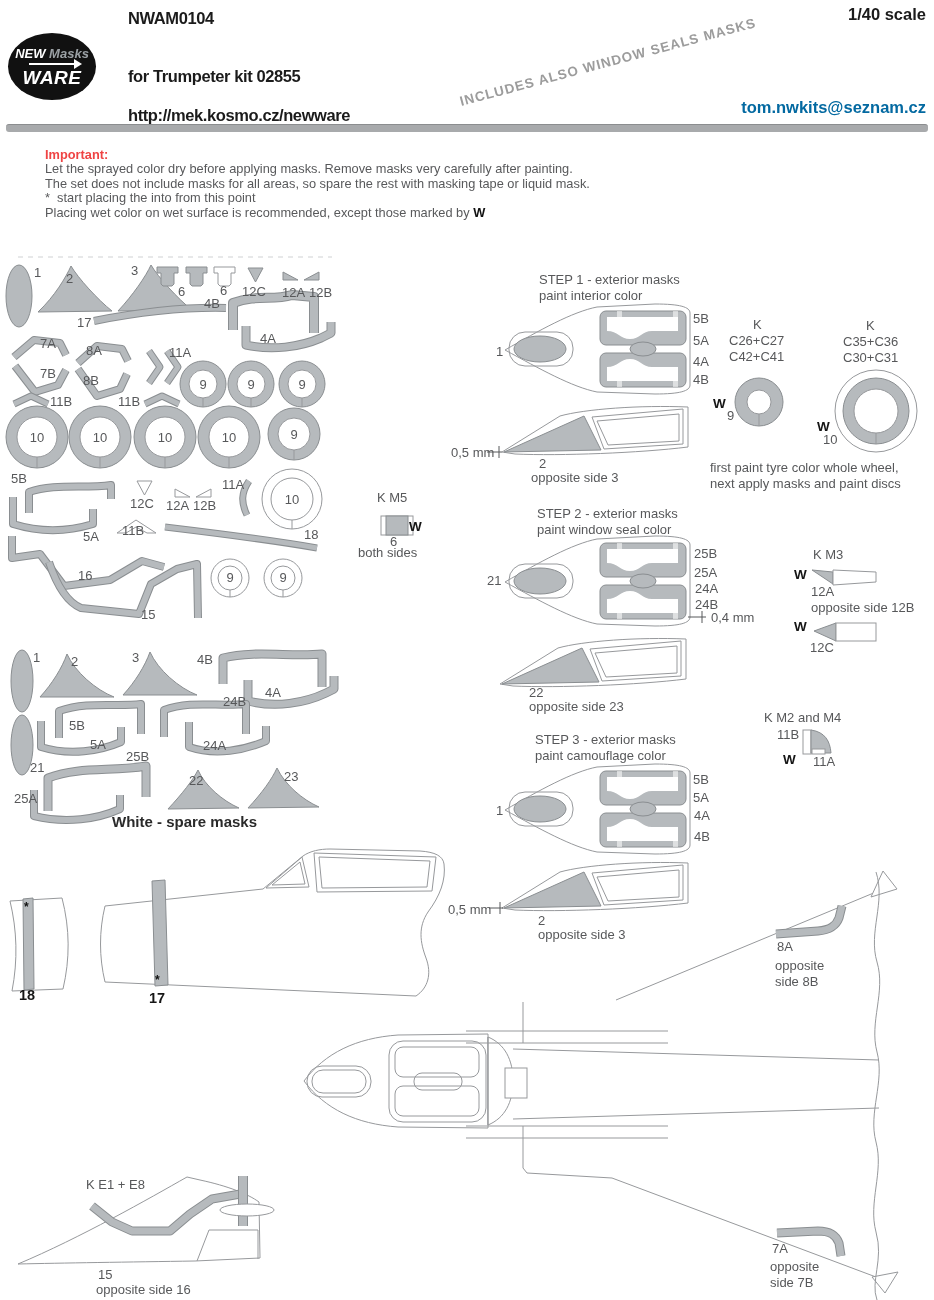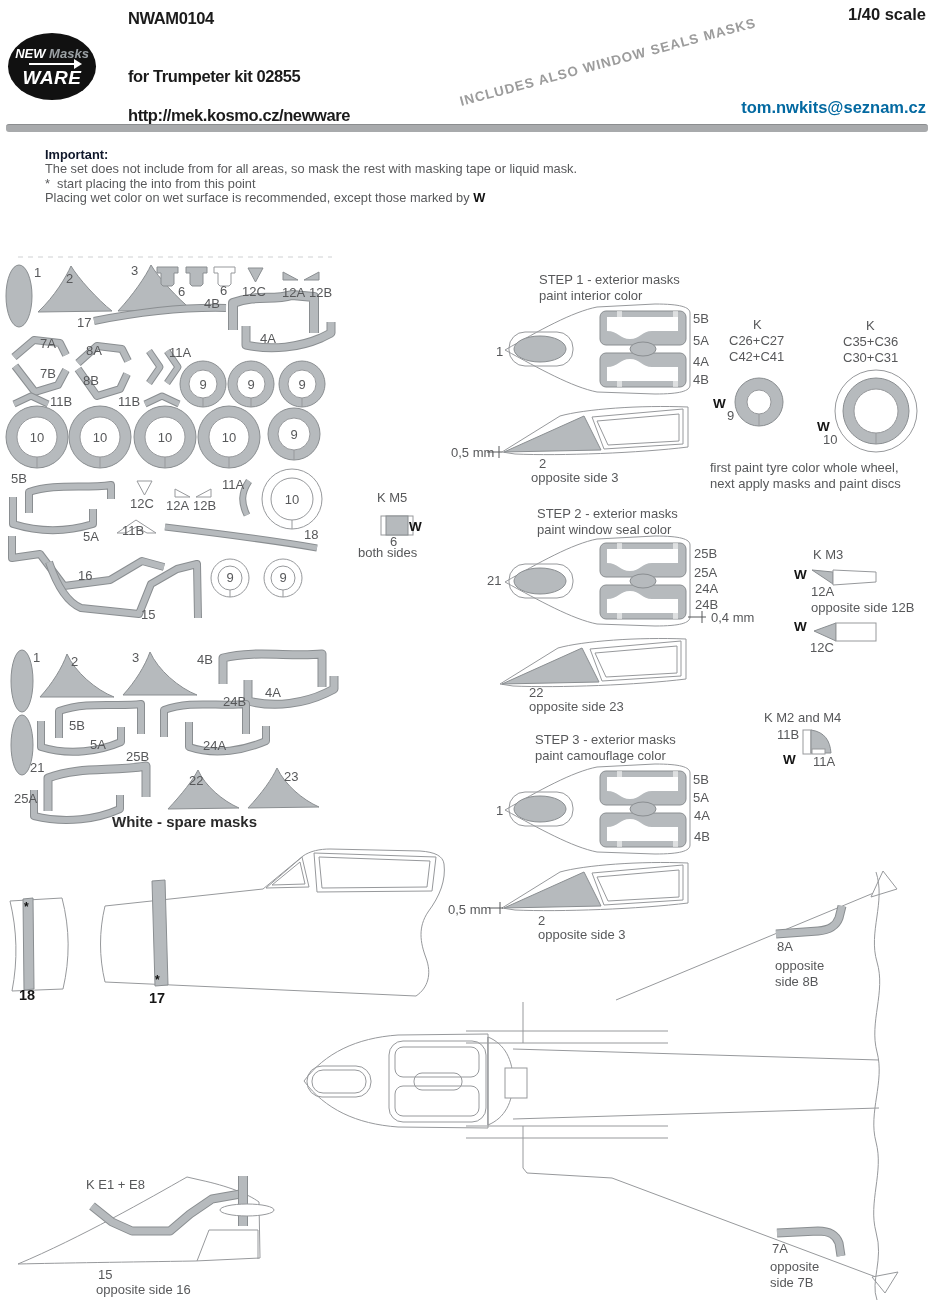--- a/index.html
+++ b/index.html
@@ -23,21 +23,21 @@
   .hurl{top:106px;}
   .hscale{position:absolute;right:8px;top:5px;font-weight:700;font-size:16.5px;color:#1b1b1b;}
   .hemail{position:absolute;right:8px;top:98px;font-weight:700;font-size:16.5px;color:#0369a1;}
   .hnote{position:absolute;left:462px;top:94px;width:370px;transform:rotate(-15deg);
         transform-origin:left bottom;color:#9c9c9c;font-weight:600;font-size:13.5px;
         letter-spacing:1px;white-space:nowrap;}
   .hrule{position:absolute;left:6px;right:6px;top:124px;height:7px;background:#a8aaac;
         border-top:1px solid #8b8d8f;border-radius:3px;}
   
   .instr{position:absolute;left:45px;top:147px;width:780px;font-size:12.8px;color:#58595b;}
-  .ih{font-weight:700;color:#0f172a;line-height:15px;}
+  .ih{font-weight:700;color:#ef4444;line-height:15px;}
   .il{line-height:14.6px;white-space:pre-wrap;}
   .wmark{font-weight:700;color:#111;}
   
   svg{position:absolute;left:0;top:0;}
   .m{fill:#b6babd;stroke:#8a8e91;stroke-width:1;}
   .o{fill:#fff;stroke:#97999c;stroke-width:1;}
   .lw{fill:#fff;stroke:#97999c;stroke-width:1;}
   .ln{fill:none;stroke:#97999c;stroke-width:1;}
   .bo{fill:none;stroke:#8a8e91;stroke-width:9;stroke-linejoin:round;}
   .bi{fill:none;stroke:#b6babd;stroke-width:7;stroke-linejoin:round;}
@@ -63,21 +63,22 @@
   <div class="htitle2">for Trumpeter kit 02855</div>
   <div class="hurl">http://mek.kosmo.cz/newware</div>
   <div class="hscale">1/40 scale</div>
   <div class="hemail">tom.nwkits@seznam.cz</div>
   <div class="hnote">INCLUDES ALSO WINDOW SEALS MASKS</div>
   <div class="hrule"></div>
 
   <div class="instr">
     <div class="ih">Important:</div>
     <div id="instr-lines">
-        <div class="il">The set does not include from for all areas, so mask the rest with masking tape or liquid mask.</div>
+        <div class="il">Let the sprayed color dry before applying masks. Remove masks very carefully after painting.</div>
+        <div class="il">The set does not include masks for all areas, so spare the rest with masking tape or liquid mask.</div>
         <div class="il">*  start placing the into from this point</div>
       </div>
     <div class="il"><span>Placing wet color on wet surface is recommended, except those marked by </span><span class="wmark">W</span></div>
   </div>
 
   <svg width="934" height="1300" viewBox="0 0 934 1300" xmlns="http://www.w3.org/2000/svg">
     <defs>
       <path id="p6" d="M0,0 h21 v6 h-4 v11 l-2,2 h-9 l-2,-2 v-11 h-4 Z"></path>
       <path id="p12c" d="M0,0 h15 l-7.5,14 Z"></path>
       <path id="p12a" d="M0,8 h15 L0,0 Z"></path>

